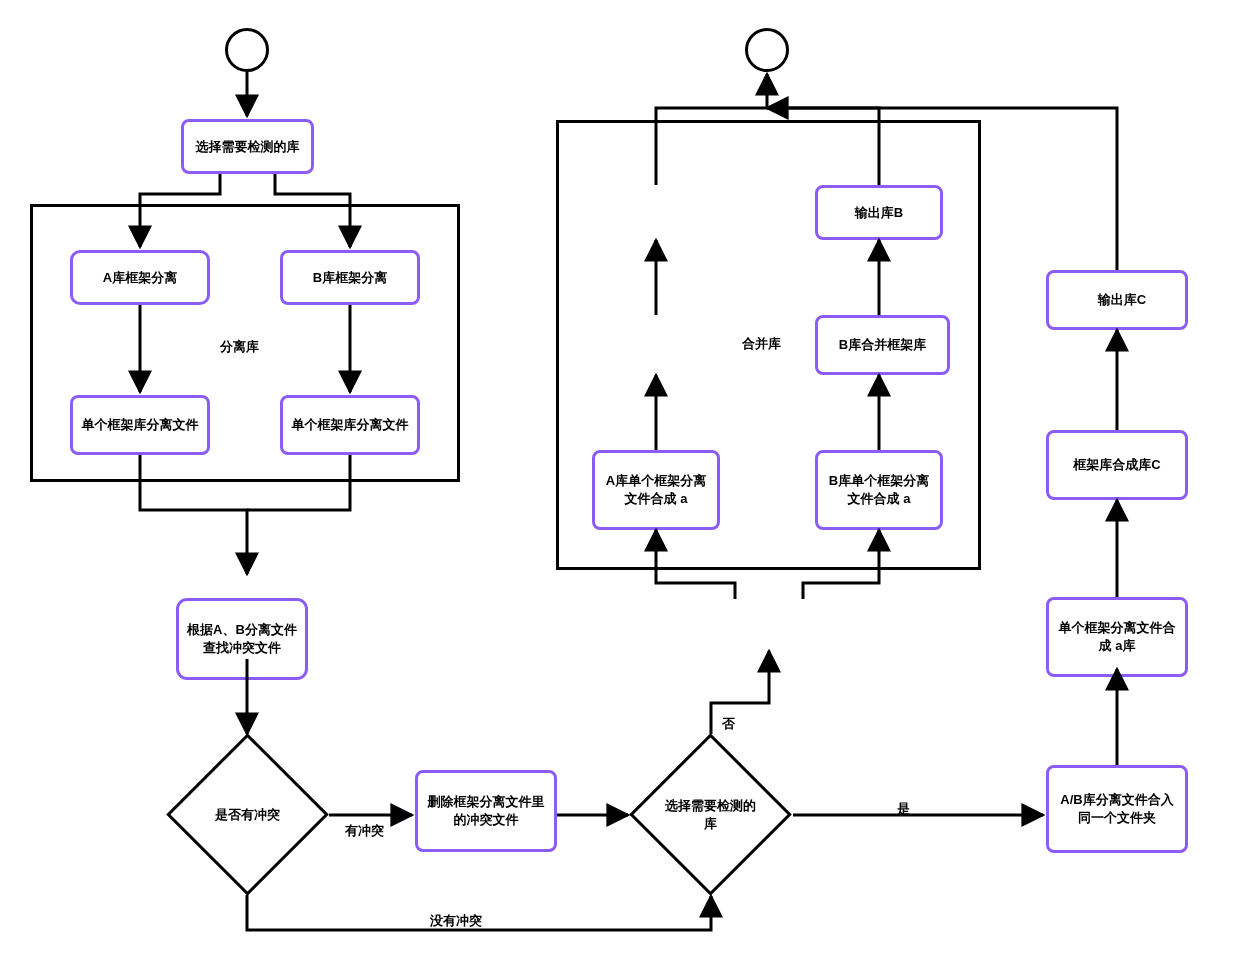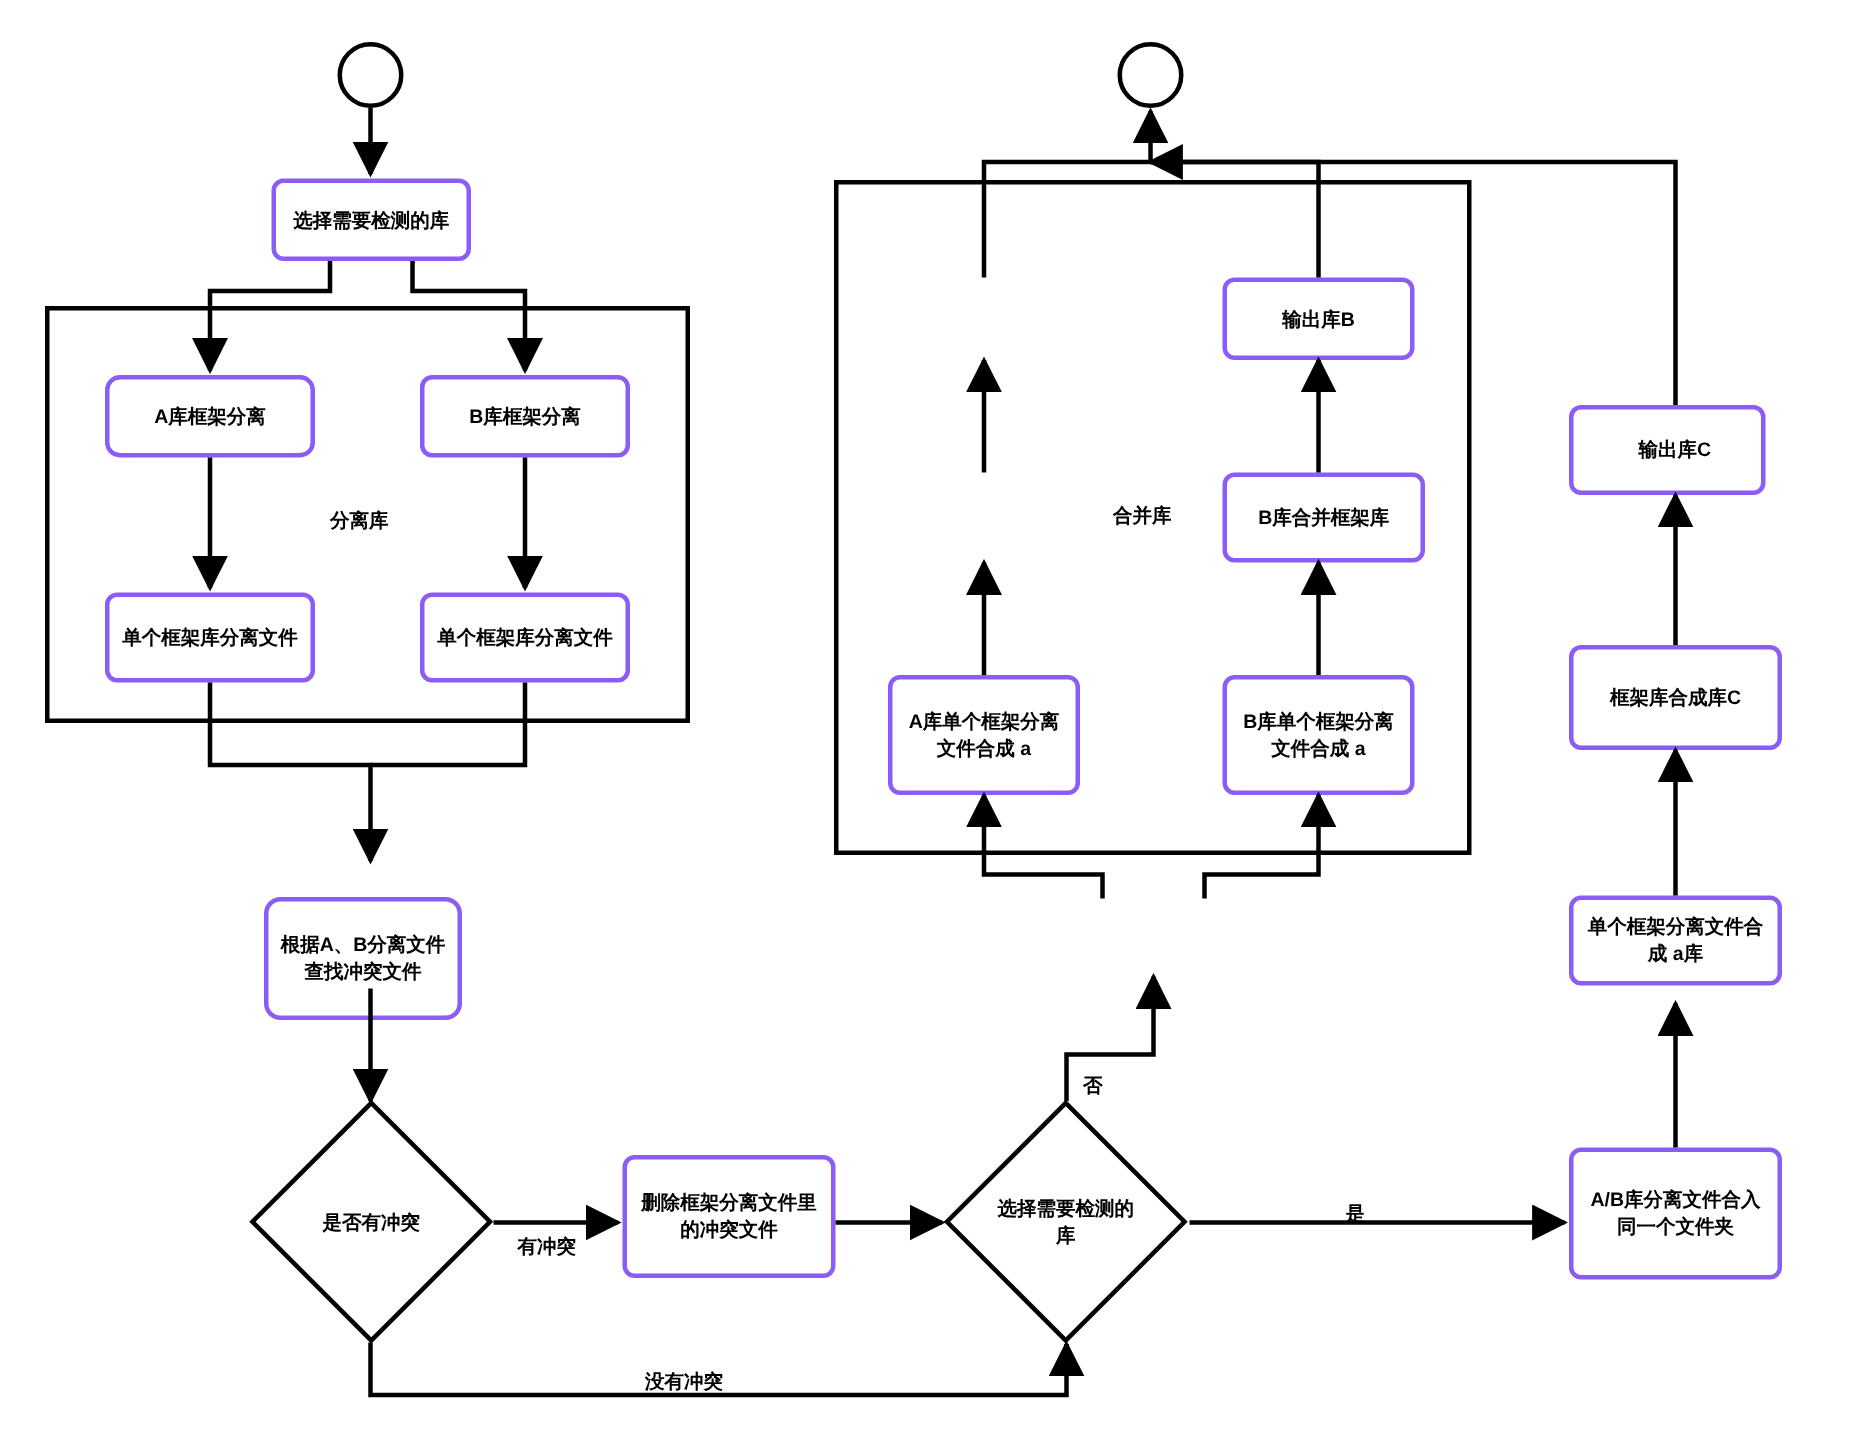--- a/index.html
+++ b/index.html
@@ -114,23 +114,23 @@
   <div class="container-label" style="left:742px; top:335px;">合并库</div>
 
   <div class="box" style="left:592px; top:450px; width:128px; height:80px;">A库单个框架分离文件合成 a</div>
   <div class="box" style="left:815px; top:450px; width:128px; height:80px;">B库单个框架分离文件合成 a</div>
 
   <div class="box" style="left:815px; top:315px; width:135px; height:60px;">B库合并框架库</div>
 
   <div class="box" style="left:815px; top:185px; width:128px; height:55px;">输出库B</div>
 
   <div class="box" style="left:1046px; top:765px; width:142px; height:88px;">A/B库分离文件合入同一个文件夹</div>
-  <div class="box" style="left:1046px; top:597px; width:142px; height:60px;">单个框架分离文件合成 a库</div>
+  <div class="box" style="left:1046px; top:597px; width:142px; height:80px;">单个框架分离文件合成 a库</div>
   <div class="box" style="left:1046px; top:430px; width:142px; height:70px;">框架库合成库C</div>
-  <div class="box" style="left:1046px; top:270px; width:131px; height:60px;padding-left:16px;">输出库C</div>
+  <div class="box" style="left:1046px; top:270px; width:142px; height:60px;padding-left:16px;">输出库C</div>
 
   <div class="edge-label" style="left:343px; top:822px;">有冲突</div>
   <div class="edge-label" style="left:428px; top:912px;">没有冲突</div>
   <div class="edge-label" style="left:720px; top:715px;">否</div>
   <div class="edge-label" style="left:895px; top:800px;">是</div>
 
   <svg class="arrow">
     <defs>
       <marker id="ah" viewBox="0 0 10 10" refX="9" refY="5" markerWidth="8" markerHeight="8" orient="auto-start-reverse">
         <path d="M 0 0 L 10 5 L 0 10 z" fill="#000"></path>

